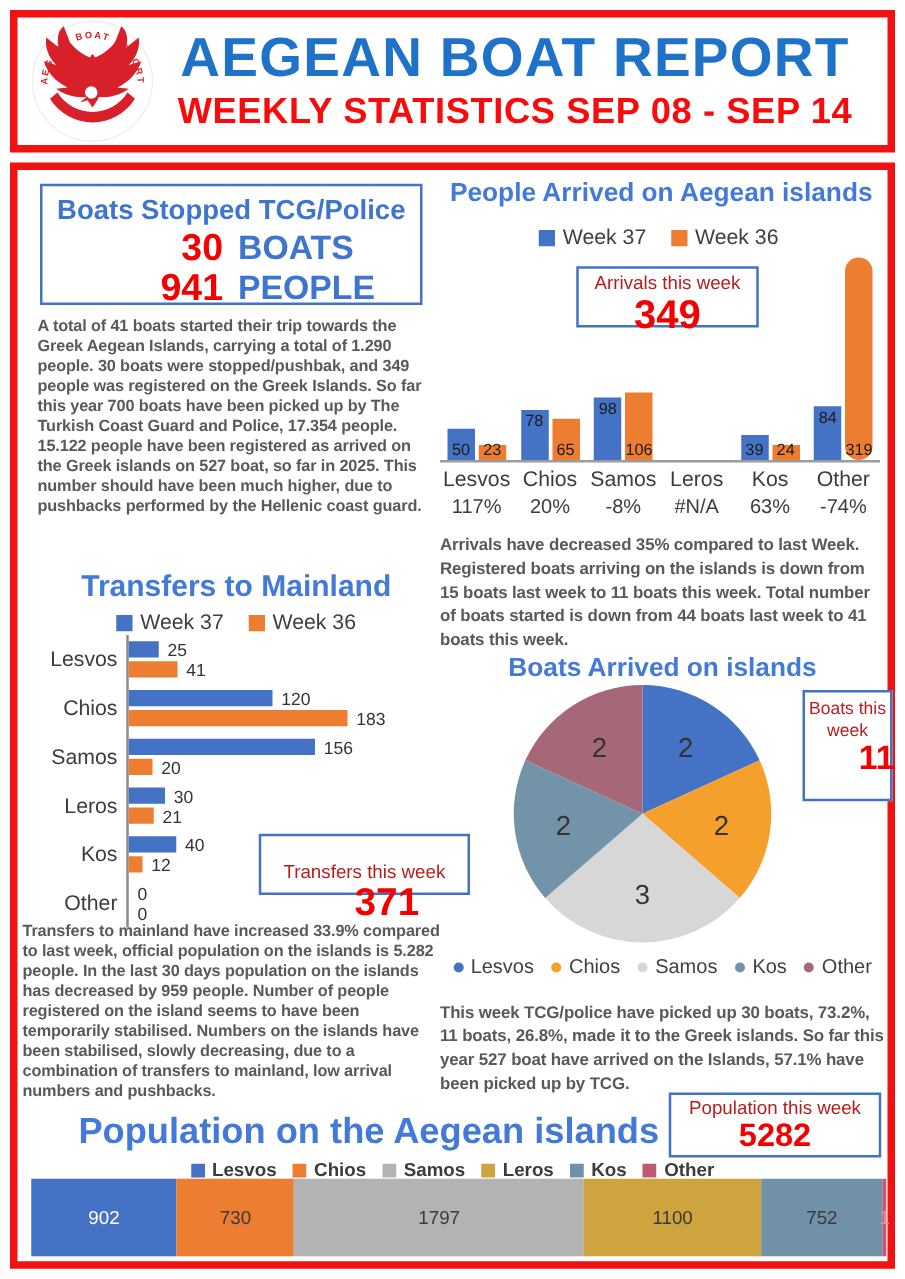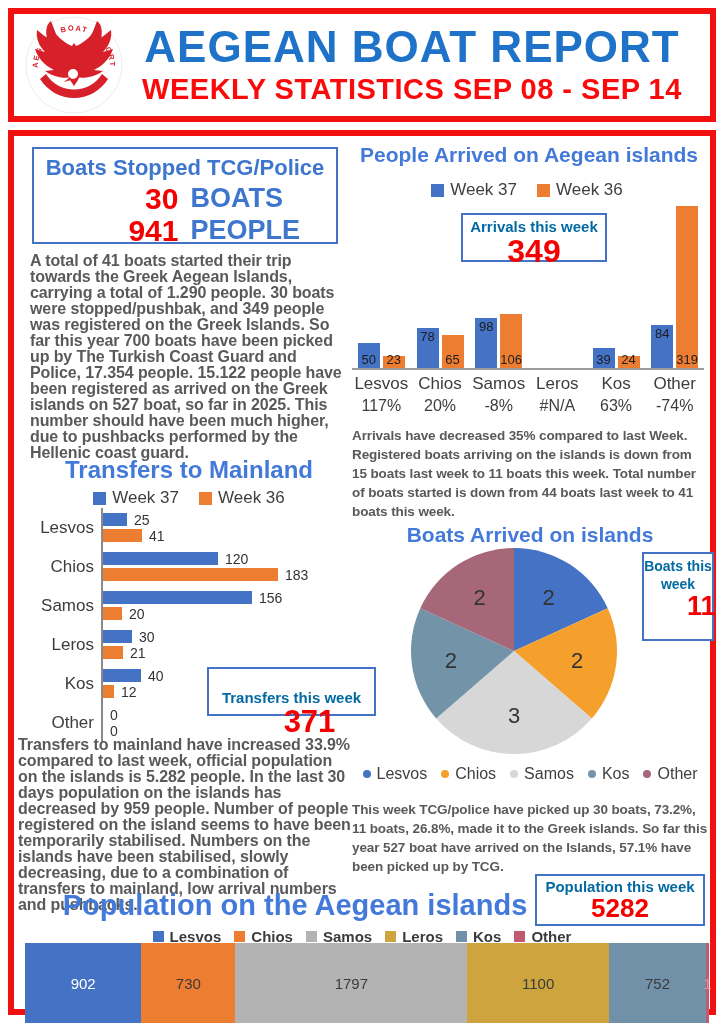--- a/index.html
+++ b/index.html
@@ -11,31 +11,31 @@
   .logo-wrap{width:104px;height:100px;flex:0 0 auto;}
   .titles{flex:1;text-align:center;padding-right:4px;}
   .main-title{font-size:44px;font-weight:bold;color:#1e72c8;letter-spacing:1px;line-height:1.05;}
   .sub-title{font-size:29px;font-weight:bold;color:#fa0a0a;letter-spacing:0.5px;margin-top:2px;}
 
   .body-box{position:absolute;left:8px;top:130px;width:708px;height:885px;
     border:6px solid #f21111;box-sizing:border-box;background:#fff;}
   .body-box > *{position:absolute;}
 
   .stat-box{border:2px solid #4472c4;background:#fff;text-align:center;box-sizing:border-box;}
-  .stat-box .lbl{color:#0369a1;font-weight:bold;}
+  .stat-box .lbl{color:#b91c1c;font-weight:normal;}
   .stat-box .val{color:#f50000;font-weight:bold;line-height:1;}
 
   .boats-stopped{left:18px;top:11px;width:306px;height:97px;padding-top:6px;}
   .boats-stopped .bs-title{font-size:22px;font-weight:bold;color:#3e76ce;}
   .bs-grid{display:grid;grid-template-columns:1fr 1fr;column-gap:12px;width:230px;margin:2px auto 0;}
   .bs-num{font-size:30px;font-weight:bold;color:#f50000;text-align:right;line-height:1.05;}
   .bs-lab{font-size:27px;font-weight:bold;color:#3e76ce;text-align:left;line-height:1.15;}
 
   .para{font-weight:bold;color:#58595b;}
-  .para-left{font-size:16px;line-height:16px;letter-spacing:-0.1px;}
+  .para-left{font-size:13px;line-height:16px;letter-spacing:-0.1px;}
   .para-right{font-size:13.5px;line-height:19px;letter-spacing:-0.1px;}
   .p1{left:16px;top:117px;width:320px;}
   .p2{left:4px;top:601px;width:336px;}
   .p3{left:338px;top:290px;width:356px;}
   .p4{left:338px;top:664px;width:358px;}
 
   .section-title{text-align:center;font-weight:bold;color:#4379d8;}
   .t-arrivals{left:332px;top:7px;width:366px;font-size:21px;}
   .t-transfers{left:0px;top:320px;width:350px;font-size:24px;}
   .t-pie{left:336px;top:387px;width:360px;font-size:21px;}
@@ -81,21 +81,21 @@
   .box-boats{left:628px;top:416px;width:72px;height:89px;padding-top:4px;}
   .box-boats .lbl{font-size:14px;line-height:1.25;}
   .box-boats .val{font-size:27px;padding-left:43px;}
   .box-pop{left:521px;top:738px;width:170px;height:52px;padding-top:2px;}
   .box-pop .lbl{font-size:15px;}
   .box-pop .val{font-size:26px;}
 
   .pie-wrap{left:394px;top:409px;width:212px;height:212px;}
 
   .stack{left:11px;top:807px;width:684px;height:62px;display:flex;background:#f2f2f2;}
-  .slice{position:relative;display:flex;align-items:center;justify-content:center;height:80px;box-sizing:border-box;}
+  .slice{position:relative;display:flex;align-items:center;justify-content:center;height:62px;box-sizing:border-box;}
   .slice span{font-size:15px;white-space:nowrap;z-index:2;}
 </style>
 </head>
 <body>
 
 <div class="page">
 
   <div class="header-box">
     <div class="logo-wrap">
       <svg viewBox="0 0 100 100" width="104" height="100">
@@ -199,21 +199,21 @@
             </div>
           </div>
           <div class="vcat">Kos</div>
           <div class="vpct">63%</div>
         </div>
         <div class="vgroup">
           <div class="vbars">
             <div class="vbar" style="height: 43px; background: rgb(68, 114, 196);">
               <span class="vval v-top">84</span>
             </div>
-            <div class="vbar" style="height: 162px; background: rgb(237, 125, 49);">
+            <div class="vbar" style="height: 162px; background: rgb(237, 125, 49); border-radius: 11px;">
               <span class="vval v-bot">319</span>
             </div>
           </div>
           <div class="vcat">Other</div>
           <div class="vpct">-74%</div>
         </div>
       </div>
     <div class="stat-box box-arrivals">
       <div class="lbl">Arrivals this week</div>
       <div class="val">349</div>

